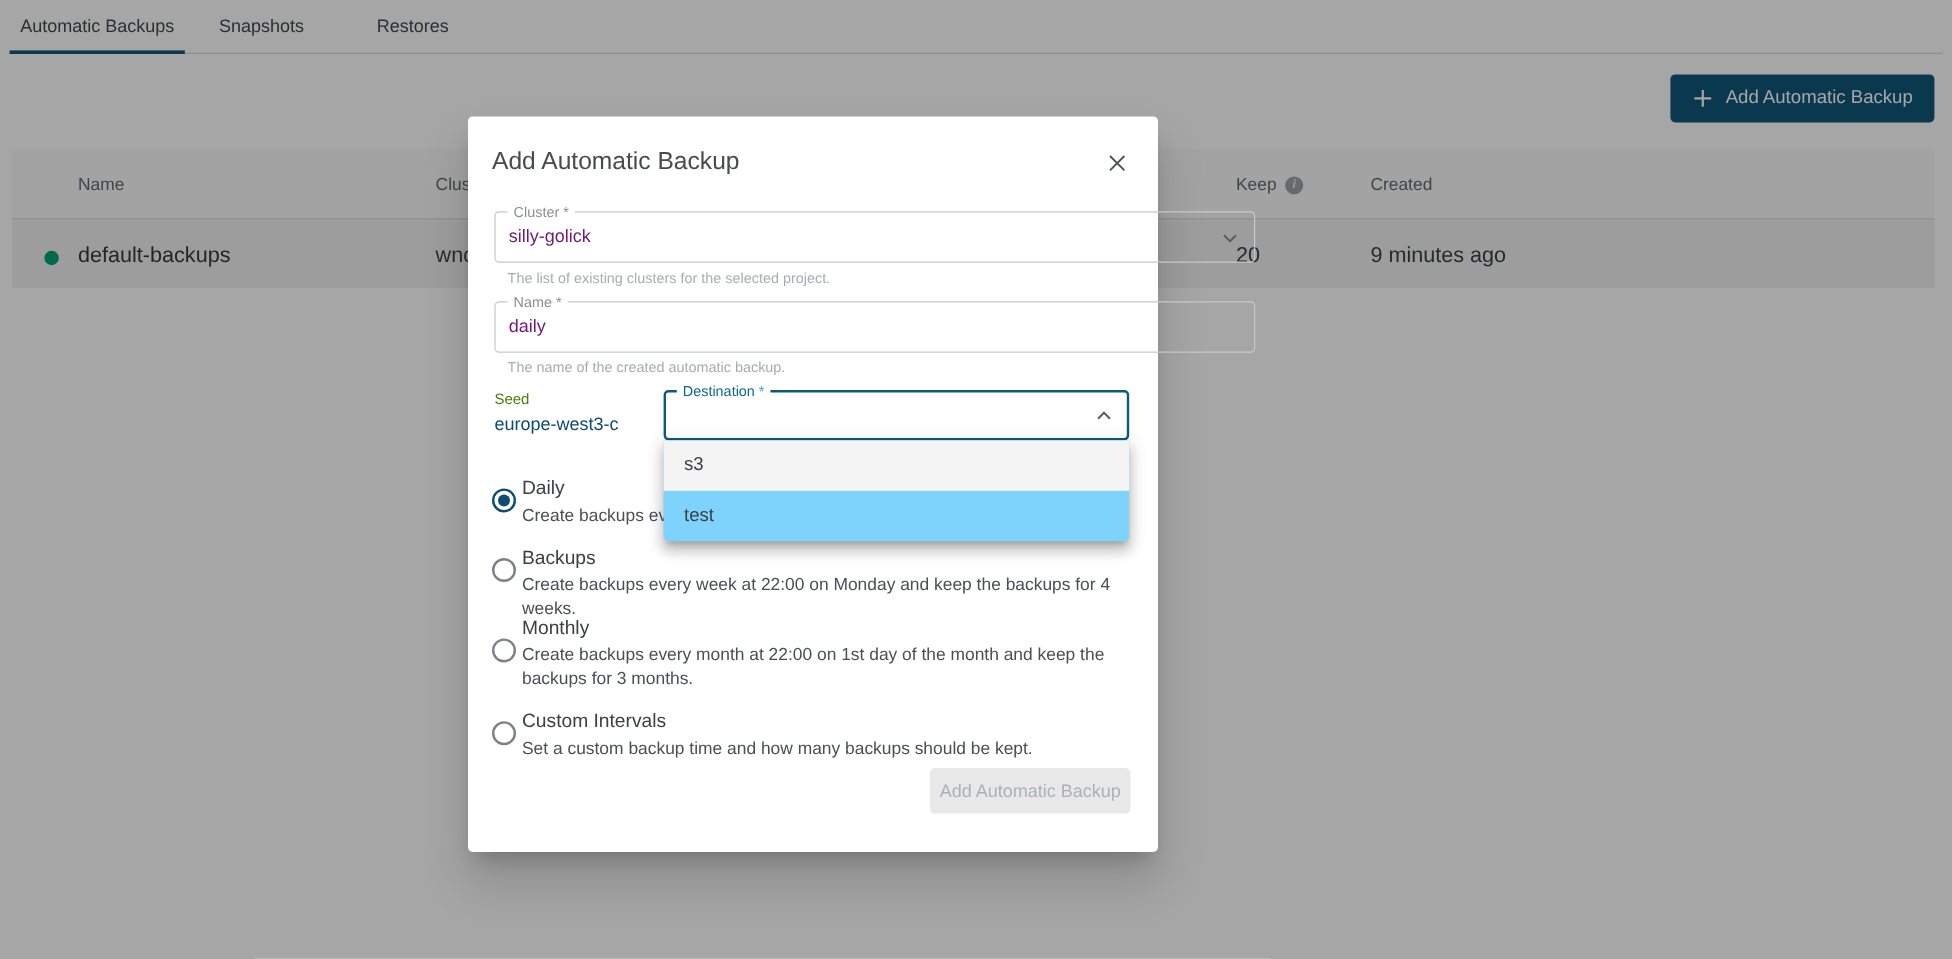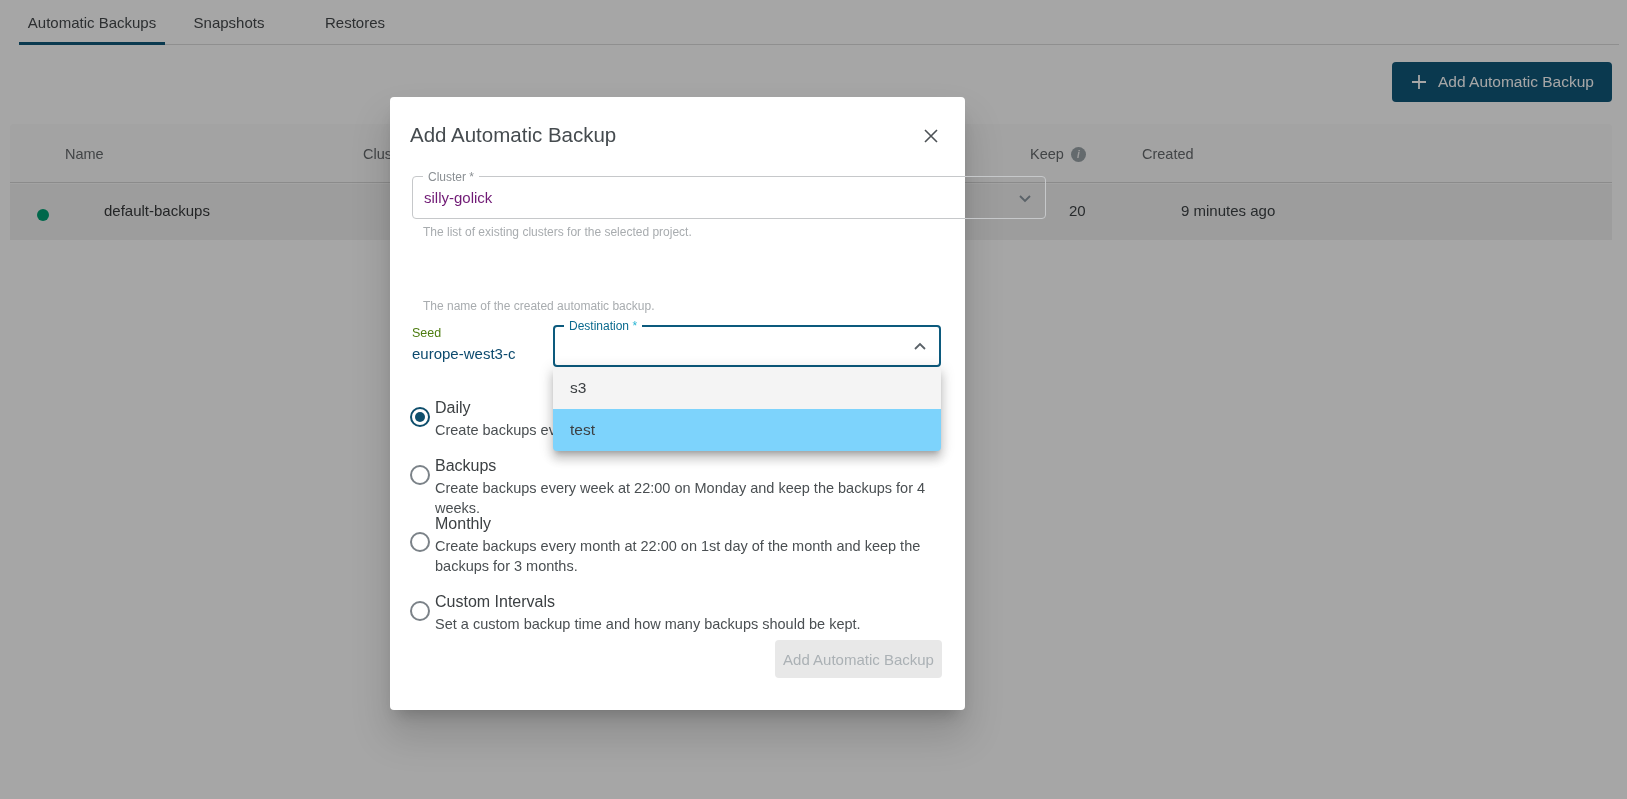--- a/index.html
+++ b/index.html
@@ -2,21 +2,21 @@
 <html><head>
 <meta charset="utf-8">
 <style>
   * { margin:0; padding:0; box-sizing:border-box; }
   html,body { width:1627px; height:799px; overflow:hidden; background:#fff;
               font-family:"Liberation Sans", sans-serif; }
 
   
   .page { position:absolute; inset:0; background:#fff; }
 
-  .tabbar { position:absolute; left:19px; right:8px; top:0; height:45px;
+  .tabbar { position:absolute; left:8px; right:8px; top:0; height:45px;
             border-bottom:1px solid #dcdcdc; display:flex; align-items:stretch; }
   .tab { display:flex; align-items:center; justify-content:center;
          font-size:15px; color:#45494c; cursor:pointer; position:relative; }
   .tab1 { width:146px; }
   .tab2 { width:100px; margin-left:14px; }
   .tab3 { width:92px;  margin-left:30px; }
   .tab.active::after { content:""; position:absolute; left:0; right:0; bottom:-1px;
                        height:3px; background:#10587a; }
 
   .add-btn-top { position:absolute; top:62px; right:15px; height:40px;
@@ -30,21 +30,21 @@
            border-bottom:1px solid #d6d6d6; }
   .th { position:absolute; top:22px; font-size:14.5px; color:#666a6d; }
   .th-name    { left:55px; }
   .th-cluster { left:353px; }
   .th-keep    { left:1020px; display:flex; align-items:center; gap:7px; }
   .th-created { left:1132px; }
   .info-badge { width:15px; height:15px; border-radius:50%; background:#9aa3a8;
                 color:#f2f2f2; font-size:10px; font-style:italic; font-weight:bold;
                 display:inline-flex; align-items:center; justify-content:center; }
   .trow { position:absolute; left:0; right:0; top:60px; height:56px; background:#f1f1f1; }
-  .td { position:absolute; top:18px; font-size:15px; color:#3e4346;margin-left:39px; }
+  .td { position:absolute; top:18px; font-size:18px; color:#3e4346; }
   .td-name    { left:55px; color:#37393b; }
   .td-cluster { left:353px; }
   .td-keep    { left:1020px; }
   .td-created { left:1132px; }
   .status-dot { position:absolute; left:27px; top:25px; width:12px; height:12px;
                 border-radius:50%; background:#00a073; }
 
   
   .overlay { position:absolute; inset:0; background:rgba(0,0,0,0.35); z-index:10; }
 
@@ -175,20 +175,24 @@
 
   <div class="field cluster-field">
     <span class="field-label"><span>Cluster</span> <span>*</span></span>
     <span class="field-value">silly-golick</span>
     <svg class="field-chevron" width="20" height="20" viewBox="0 0 20 20">
       <path d="M5 8l5 5 5-5" stroke="#5a6268" stroke-width="1.8" fill="none"></path>
     </svg>
   </div>
   <div class="helper helper-cluster">The list of existing clusters for the selected project.</div>
 
+  <div class="field name-field">
+    <span class="field-label"><span>Name</span> <span>*</span></span>
+    <span class="field-value">daily</span>
+  </div>
   <div class="helper helper-name">The name of the created automatic backup.</div>
 
   <div class="seed-label">Seed</div>
   <div class="seed-value">europe-west3-c</div>
 
   <div class="dest-field">
     <span class="dest-label"><span>Destination</span> <span class="req">*</span></span>
     <svg class="dest-chevron" width="20" height="20" viewBox="0 0 20 20">
       <path d="M5 12l5-5 5 5" stroke="#5a6268" stroke-width="1.8" fill="none"></path>
     </svg>

